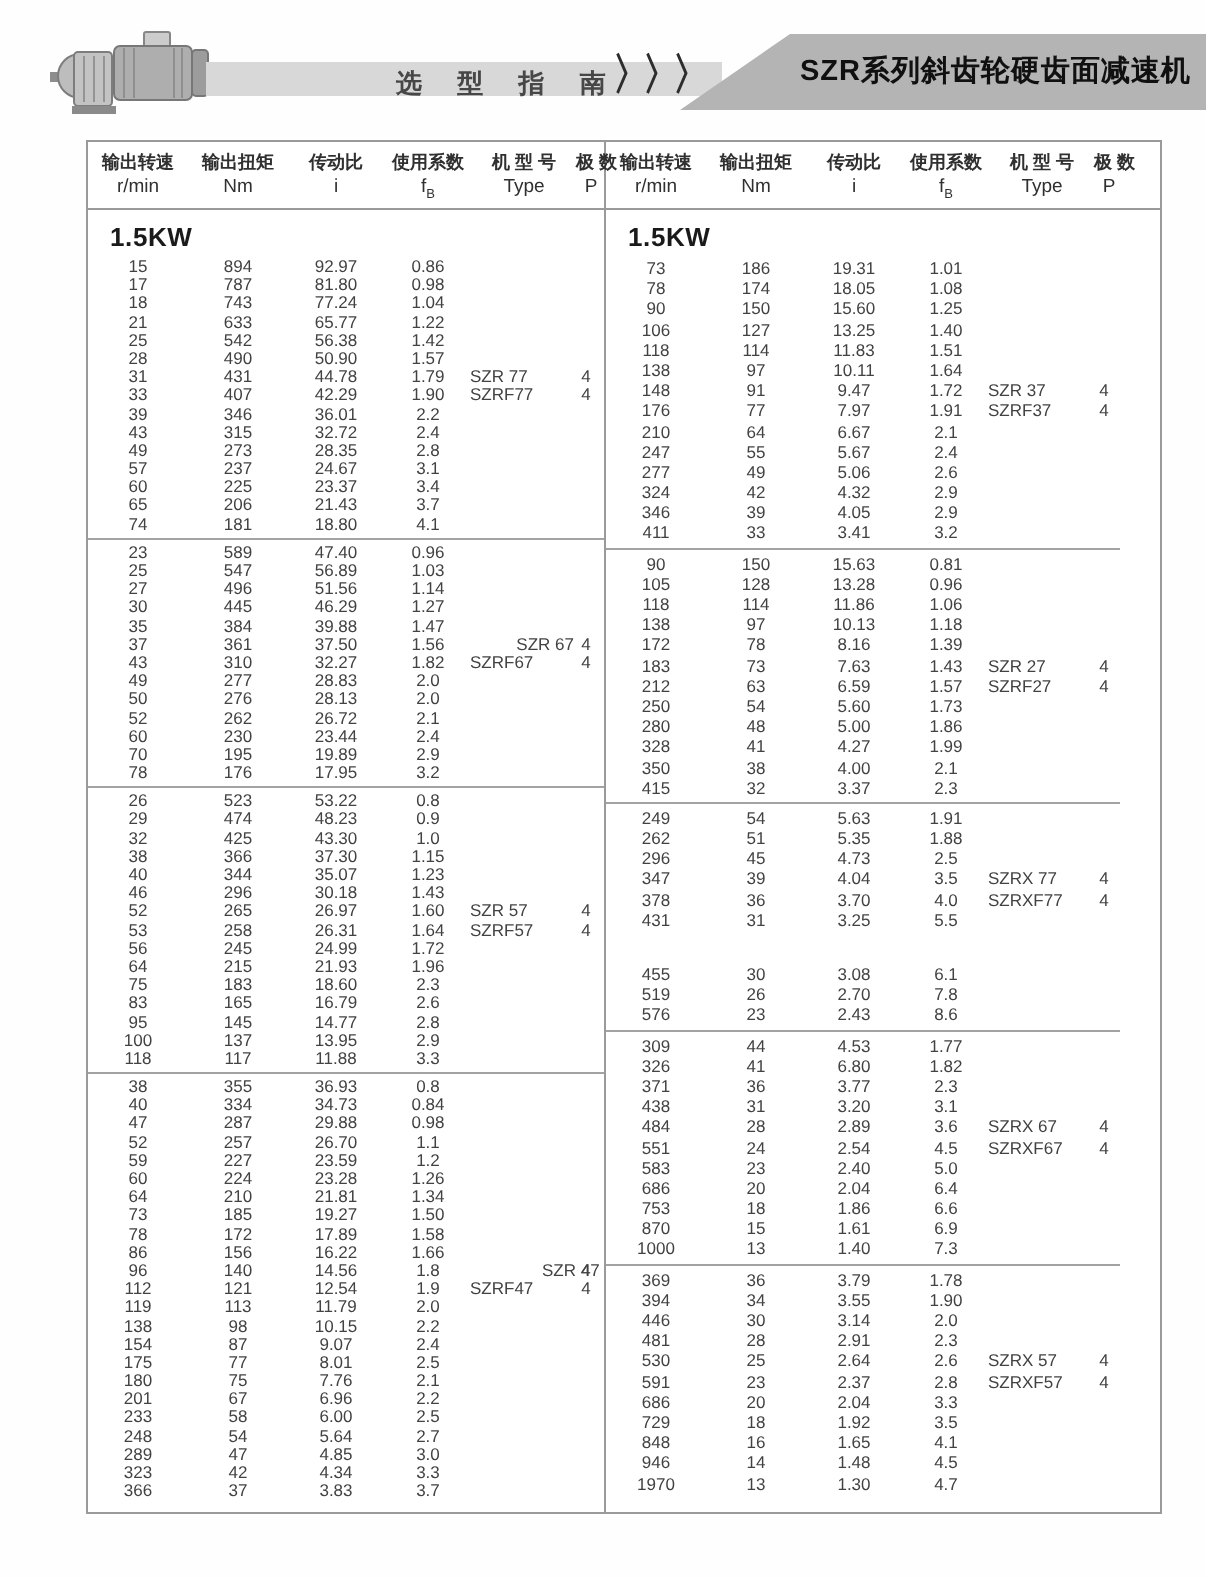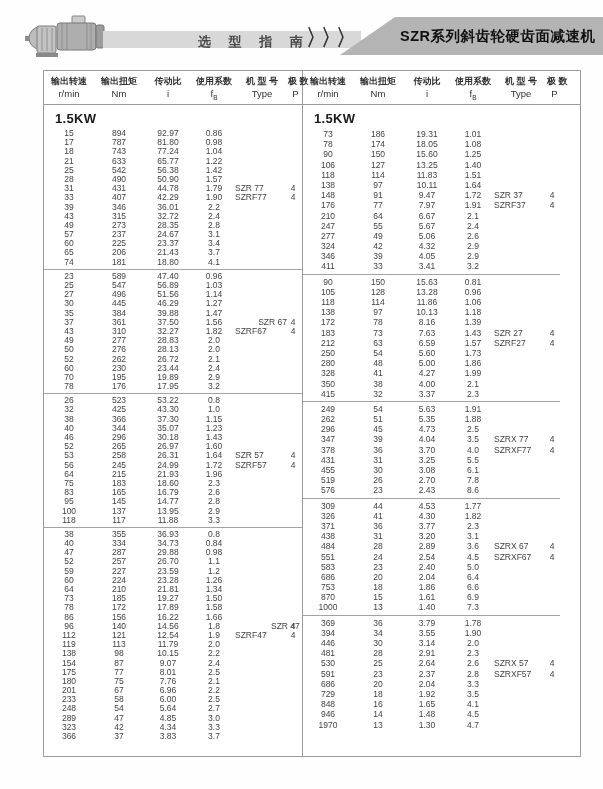--- a/index.html
+++ b/index.html
@@ -324,20 +324,26 @@
               </div>
             </div>
             <div class="block">
               <div class="trow" style="height: 9.2px; line-height: 9.2px;">
                 <div class="tcell">26</div>
                 <div class="tcell">523</div>
                 <div class="tcell">53.22</div>
                 <div class="tcell">0.8</div>
               </div>
               <div class="trow" style="height: 9.2px; line-height: 9.2px;">
+                <div class="tcell">29</div>
+                <div class="tcell">474</div>
+                <div class="tcell">48.23</div>
+                <div class="tcell">0.9</div>
+              </div>
+              <div class="trow" style="height: 9.2px; line-height: 9.2px;">
                 <div class="tcell">32</div>
                 <div class="tcell">425</div>
                 <div class="tcell">43.30</div>
                 <div class="tcell">1.0</div>
               </div>
               <div class="trow" style="height: 9.2px; line-height: 9.2px;">
                 <div class="tcell">38</div>
                 <div class="tcell">366</div>
                 <div class="tcell">37.30</div>
                 <div class="tcell">1.15</div>
@@ -776,21 +782,21 @@
                 <div class="tcell">36</div>
                 <div class="tcell">3.70</div>
                 <div class="tcell">4.0</div>
               </div>
               <div class="trow" style="height: 10.2px; line-height: 10.2px;">
                 <div class="tcell">431</div>
                 <div class="tcell">31</div>
                 <div class="tcell">3.25</div>
                 <div class="tcell">5.5</div>
               </div>
-              <div class="trow" style="height: 10.2px; line-height: 10.2px;">
+              <div class="trow" style="height: 10.2px; line-height: 10.2px; margin-top: 17px;">
                 <div class="tcell">455</div>
                 <div class="tcell">30</div>
                 <div class="tcell">3.08</div>
                 <div class="tcell">6.1</div>
               </div>
               <div class="trow" style="height: 10.2px; line-height: 10.2px;">
                 <div class="tcell">519</div>
                 <div class="tcell">26</div>
                 <div class="tcell">2.70</div>
                 <div class="tcell">7.8</div>
@@ -813,21 +819,21 @@
             <div class="block">
               <div class="trow" style="height: 10.2px; line-height: 10.2px;">
                 <div class="tcell">309</div>
                 <div class="tcell">44</div>
                 <div class="tcell">4.53</div>
                 <div class="tcell">1.77</div>
               </div>
               <div class="trow" style="height: 10.2px; line-height: 10.2px;">
                 <div class="tcell">326</div>
                 <div class="tcell">41</div>
-                <div class="tcell">4.30</div>
+                <div class="tcell">6.80</div>
                 <div class="tcell">1.82</div>
               </div>
               <div class="trow" style="height: 10.2px; line-height: 10.2px;">
                 <div class="tcell">371</div>
                 <div class="tcell">36</div>
                 <div class="tcell">3.77</div>
                 <div class="tcell">2.3</div>
               </div>
               <div class="trow" style="height: 10.2px; line-height: 10.2px;">
                 <div class="tcell">438</div>

